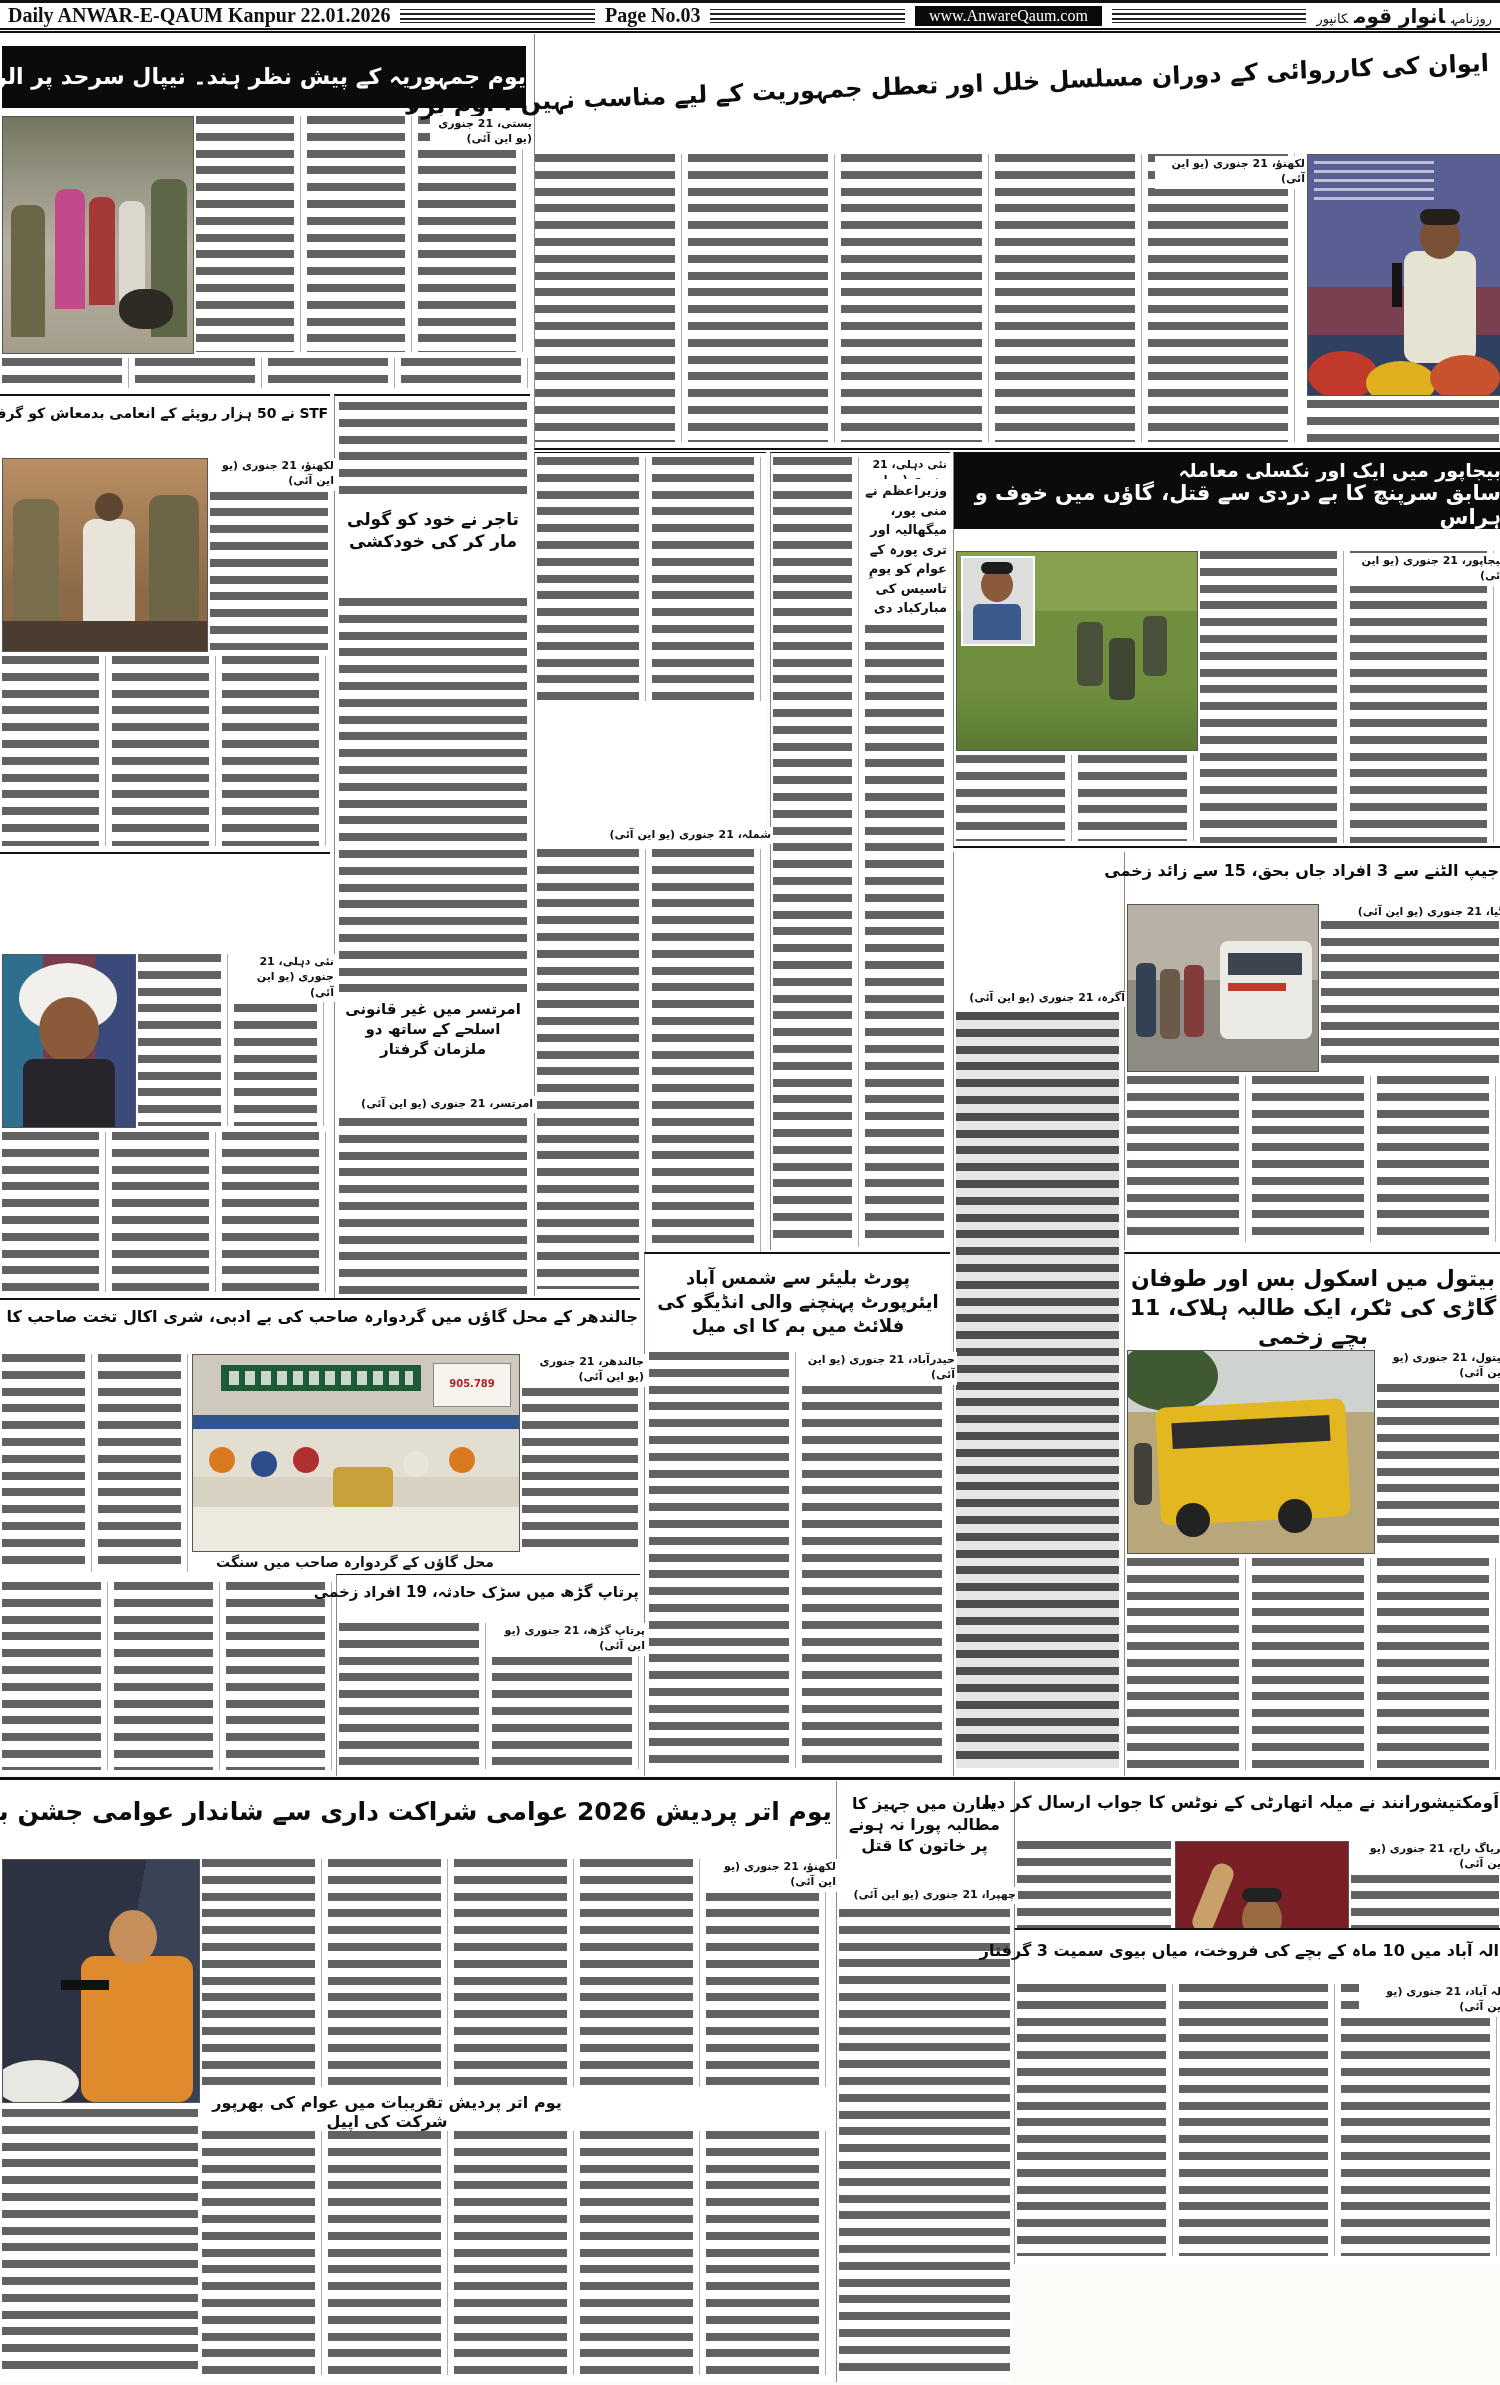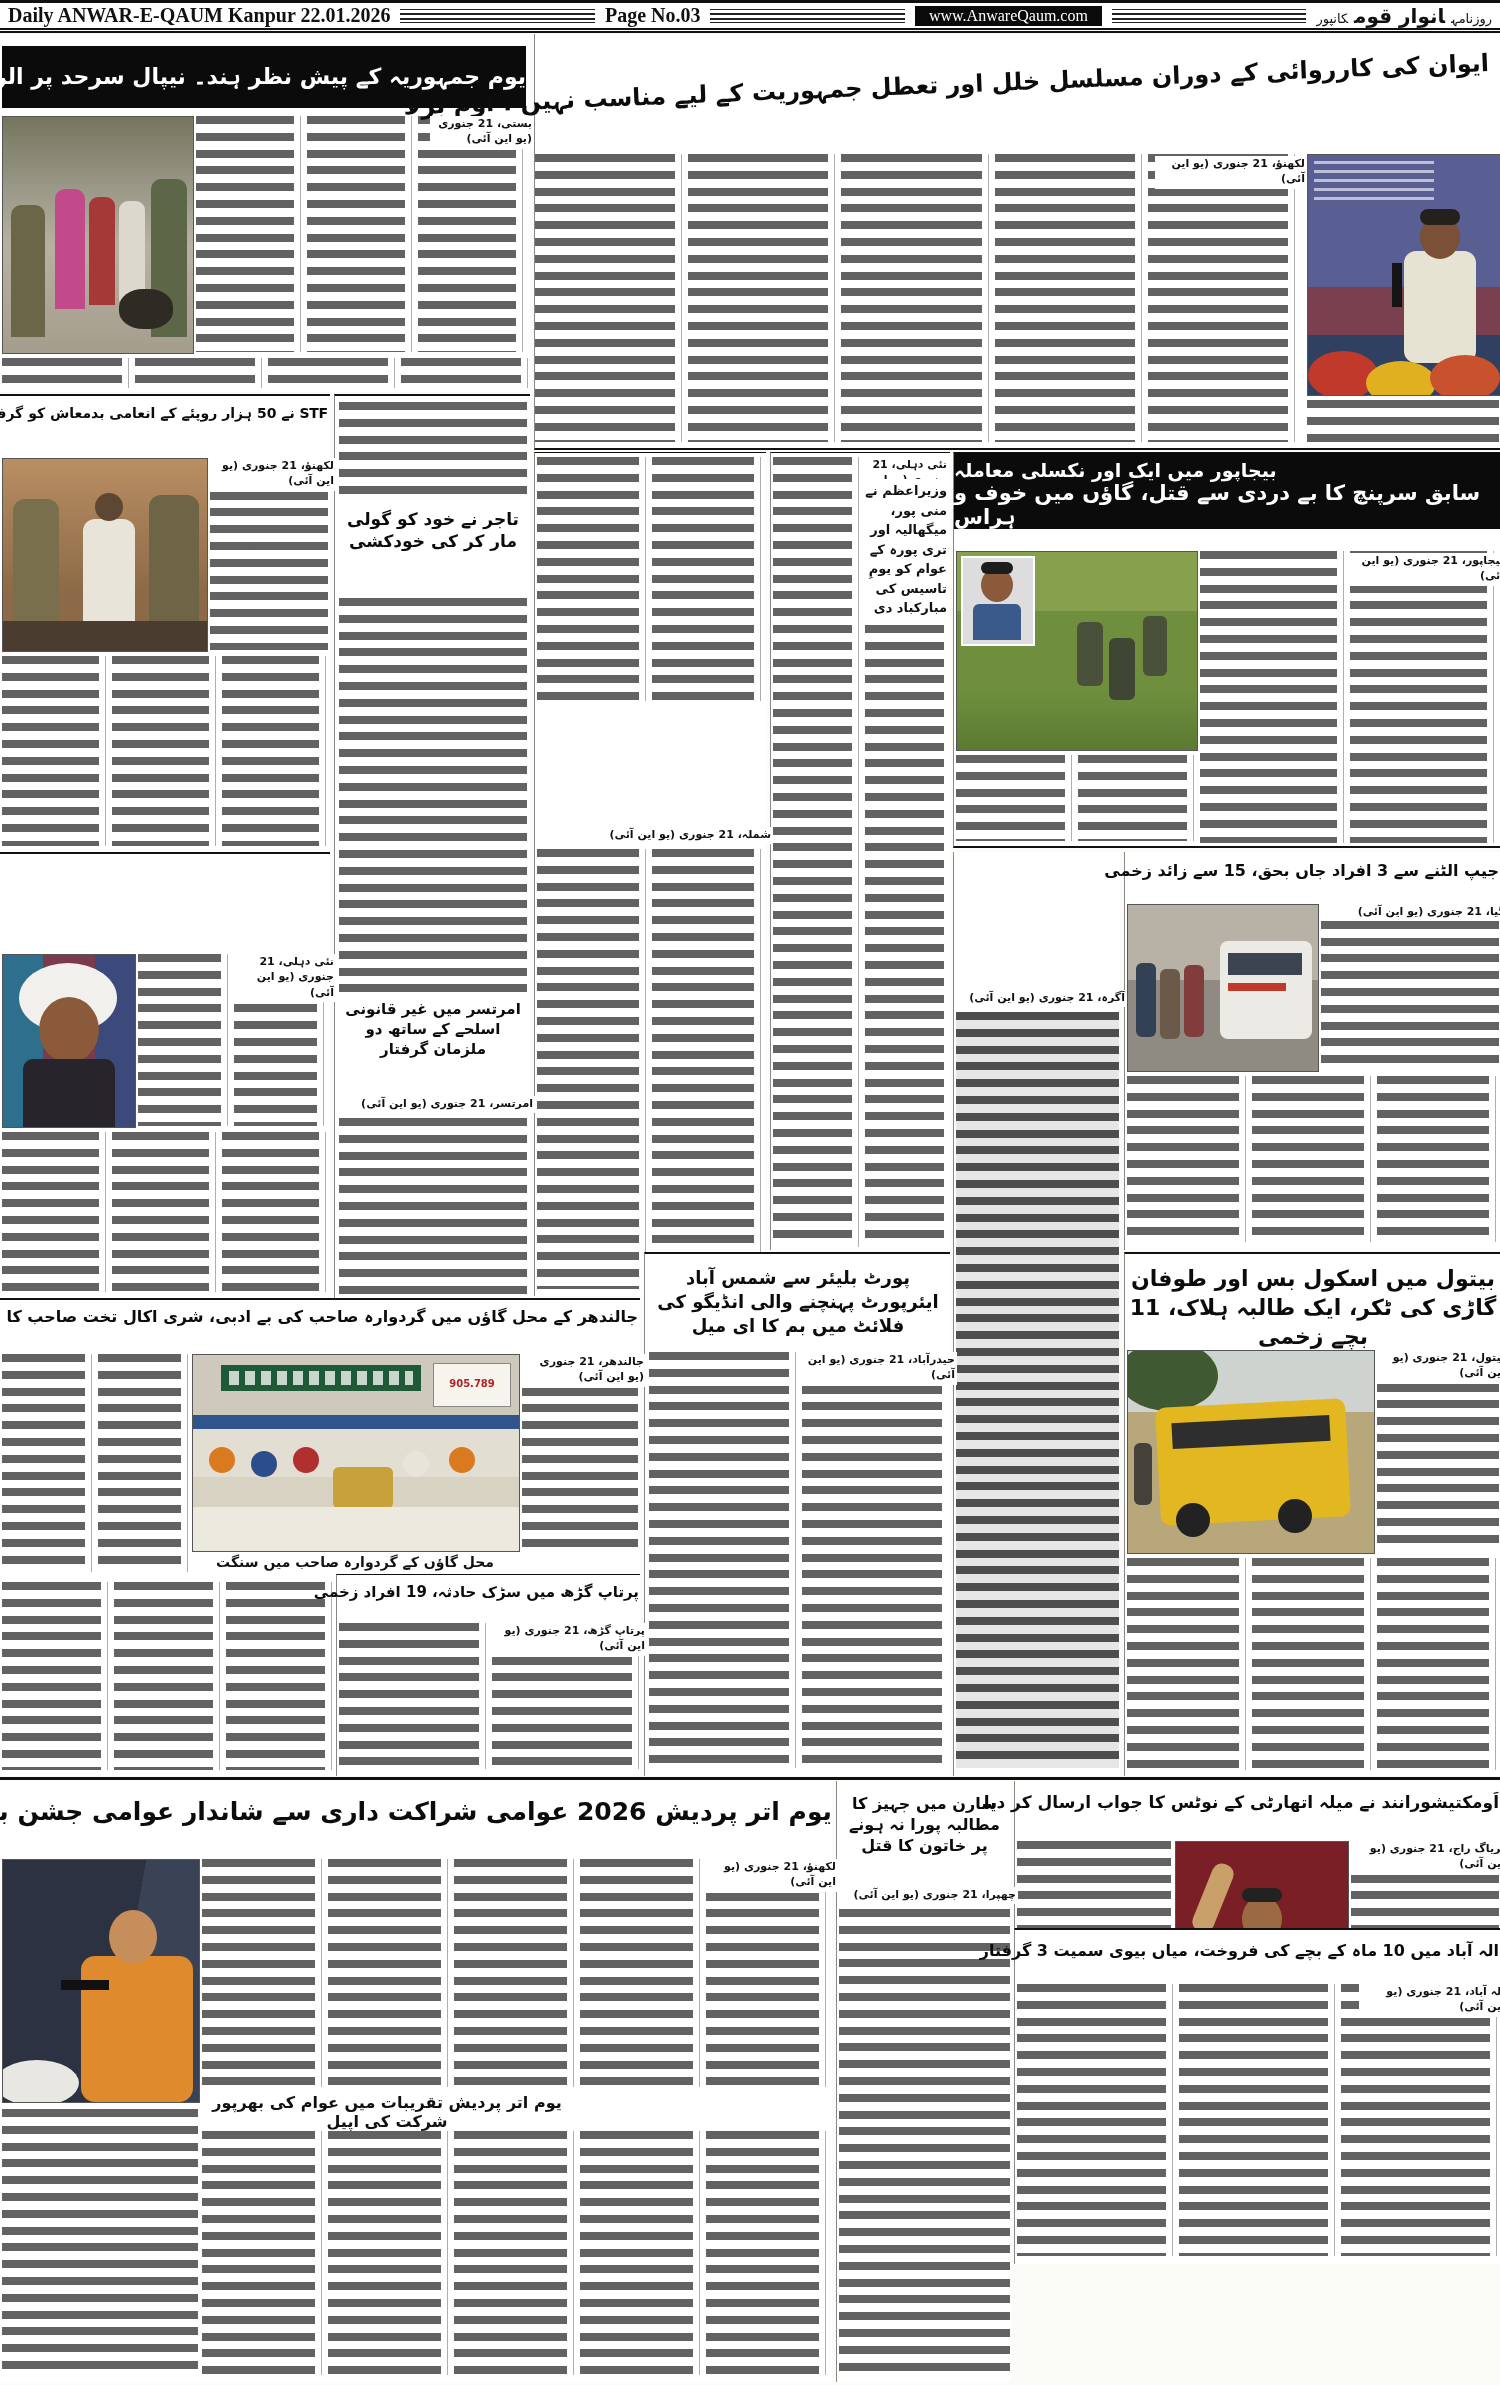--- a/index.html
+++ b/index.html
@@ -121,21 +121,21 @@
   <div class="g cols" style="left:2px;top:396px;width:228px;height:440px;--cw:115px"></div>
 </section>
 
 <section class="art bl" style="left:770px;top:452px;width:180px;height:798px;border-top:1px solid #111">
   <div class="g cols" style="left:2px;top:4px;width:176px;height:790px;--cw:92px"></div>
   <span class="dl" style="left:88px;top:4px;width:90px;box-sizing:border-box">نئی دہلی، 21 جنوری (یو این آئی)</span>
   <div class="lead" style="left:88px;top:26px;width:90px;height:146px;box-sizing:border-box;padding:2px">وزیراعظم نے منی پور، میگھالیہ اور تری پورہ کے عوام کو یومِ تاسیس کی مبارکباد دی</div>
 </section>
 
 <section class="art bl" style="left:953px;top:452px;width:547px;height:396px;border-top:1px solid #111;border-bottom:2px solid #111">
-  <div class="banner" style="position:absolute;left:0;top:0;width:547px;height:76px;text-align:left;direction:rtl">
+  <div class="banner" style="position:absolute;left:0;top:0;width:547px;height:76px;text-align:right;direction:rtl">
     <div style="font-size:19px;font-weight:bold;padding-top:6px">بیجاپور میں ایک اور نکسلی معاملہ</div>
     <div style="font-size:21px;font-weight:bold">سابق سرپنچ کا بے دردی سے قتل، گاؤں میں خوف و ہراس</div>
   </div>
   <div class="ph" style="left:2px;top:98px;width:240px;height:198px;background:linear-gradient(180deg,#86a04e 0 30%,#6f8f3f 30% 70%,#5a7a33)">
     <i style="left:120px;top:70px;width:26px;height:64px;background:#4a513a;border-radius:6px"></i>
     <i style="left:152px;top:86px;width:26px;height:62px;background:#3f4633;border-radius:6px"></i>
     <i style="left:186px;top:64px;width:24px;height:60px;background:#4a513a;border-radius:6px"></i>
     <i style="left:4px;top:4px;width:70px;height:86px;background:#ddd;border:2px solid #fff"></i>
     <i style="left:24px;top:16px;width:32px;height:34px;background:#8a5a3b;border-radius:50%"></i>
     <i style="left:24px;top:10px;width:32px;height:12px;background:#1c1c1c;border-radius:6px"></i>

